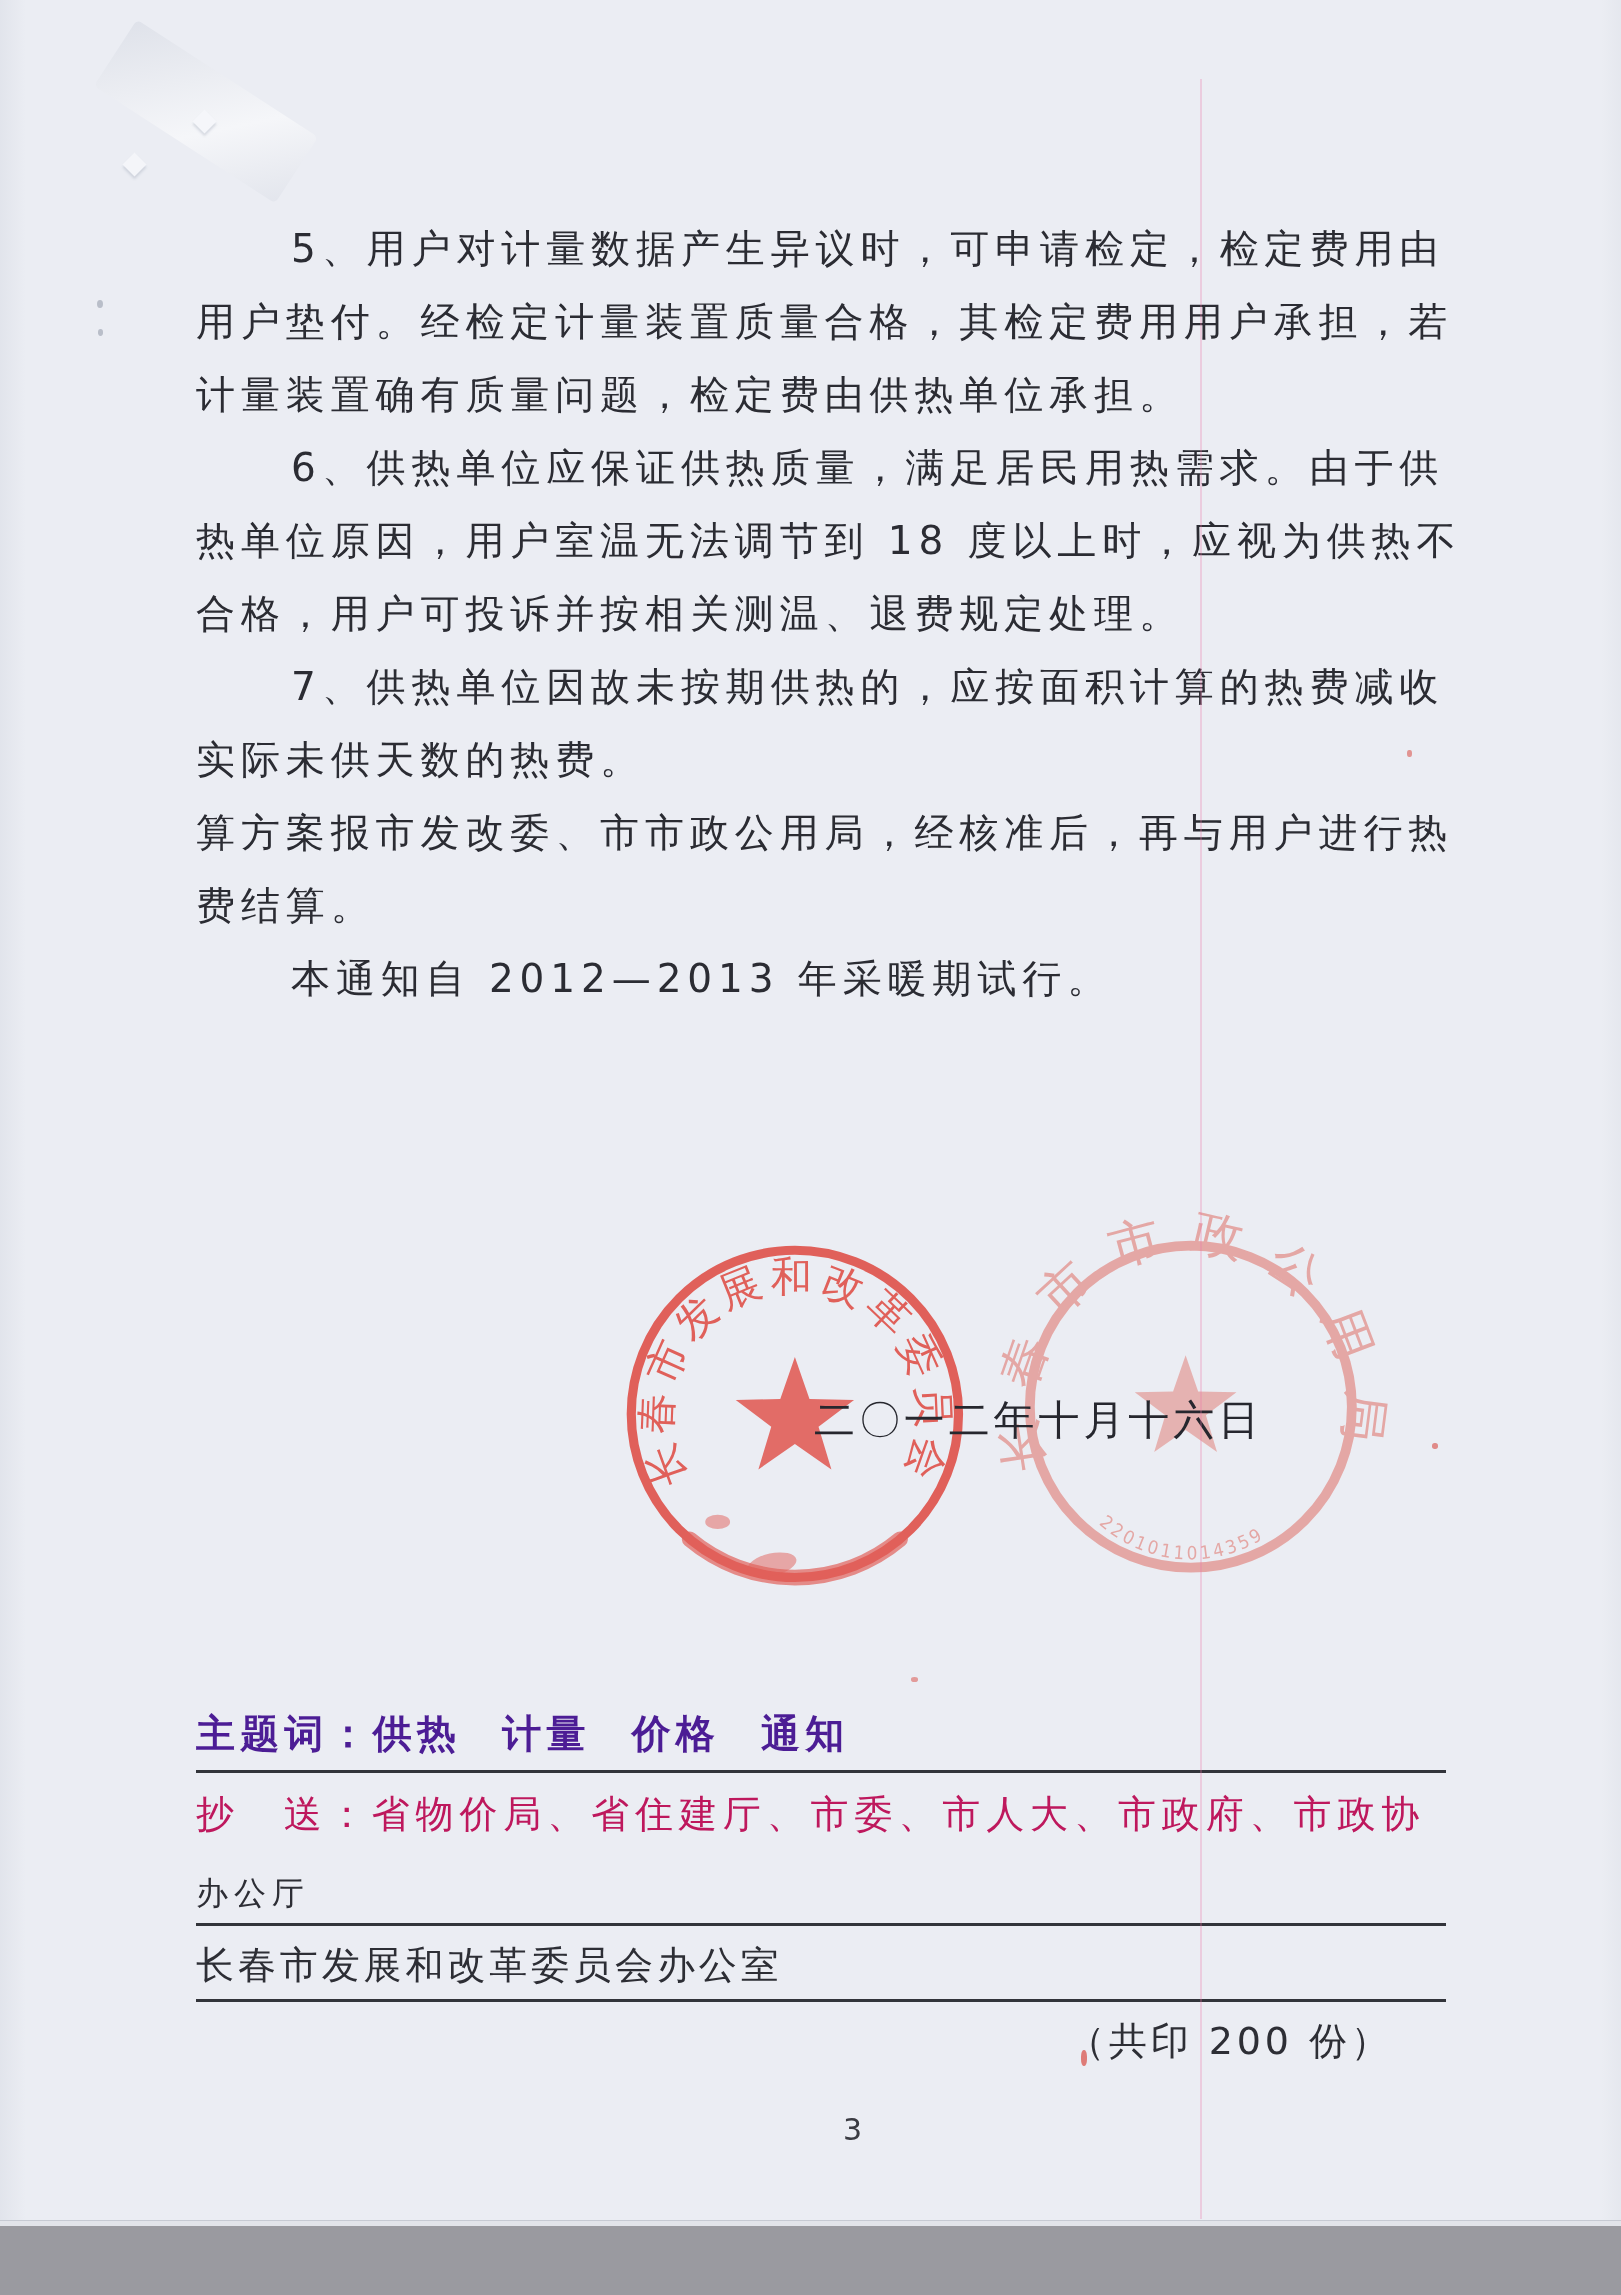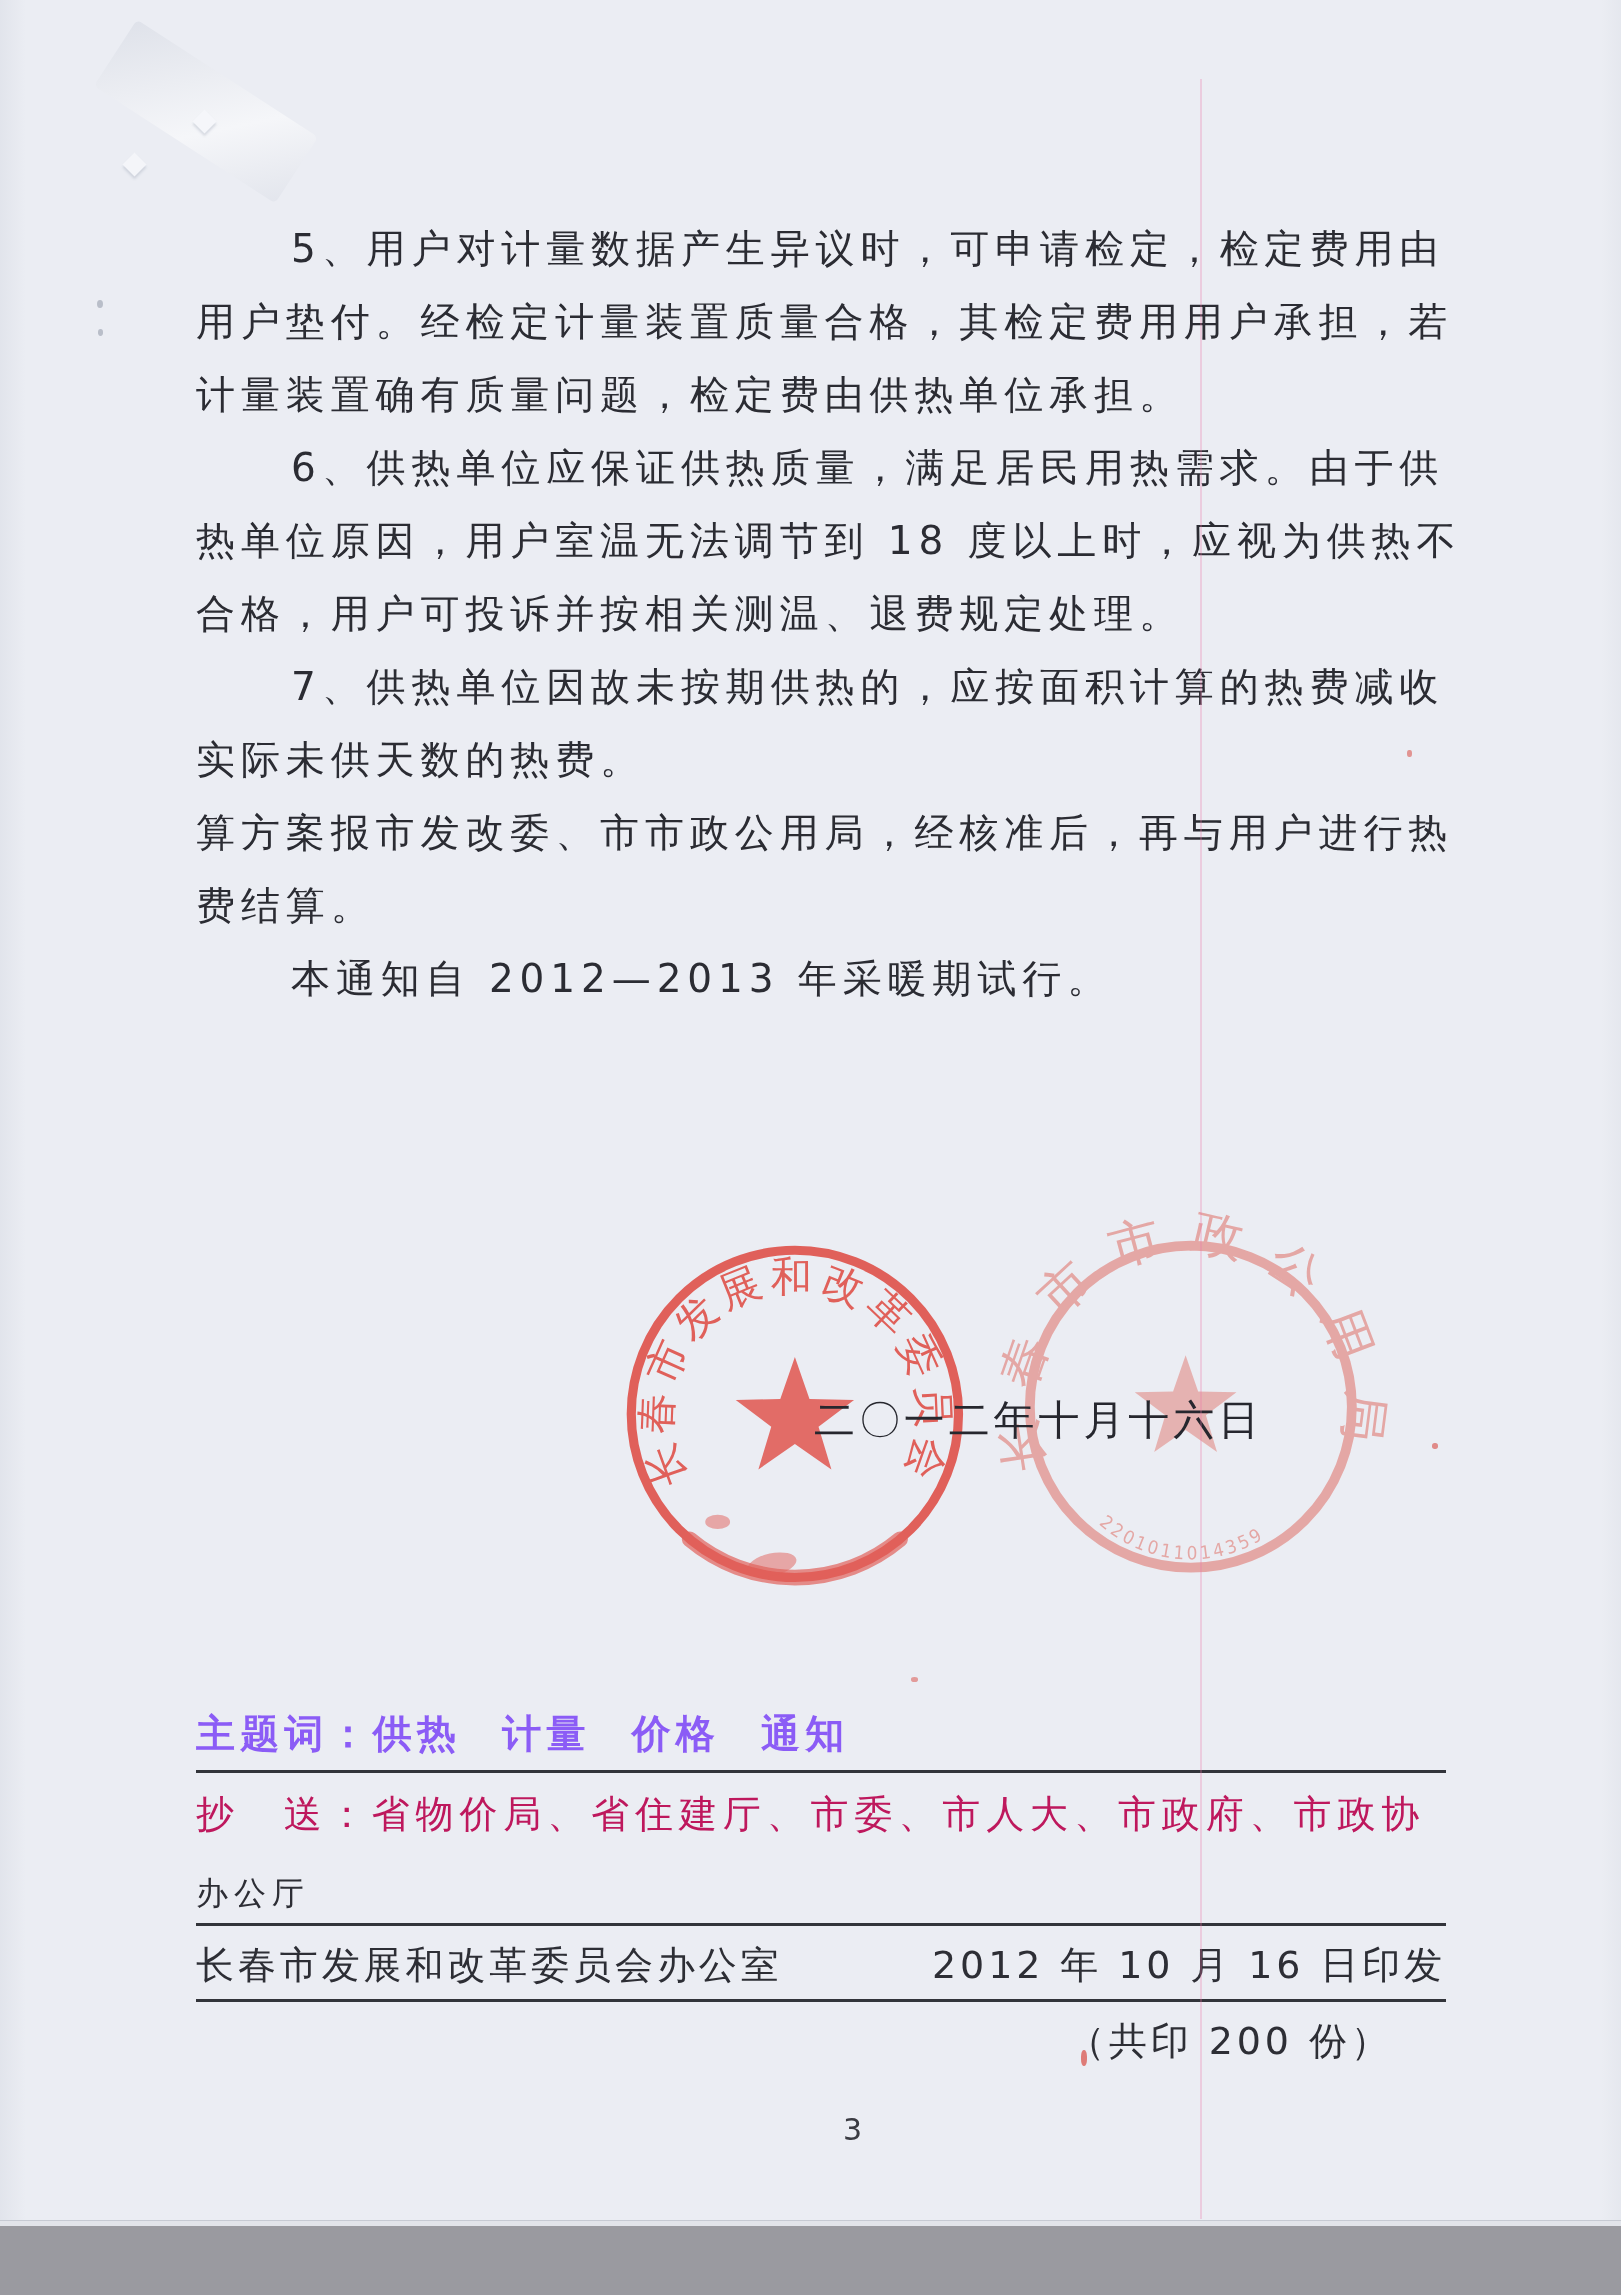--- a/index.html
+++ b/index.html
@@ -31,21 +31,21 @@
     font-size:41px;letter-spacing:3.9px;white-space:nowrap;
     color:#26272e;z-index:6;
   }
   .seal-svg{position:absolute;left:556px;top:1165px;z-index:5;overflow:visible;}
   .seal-left-group{opacity:.86;filter:blur(1px);}
   .seal-right-group{opacity:.60;filter:blur(1.2px);}
   .footer{position:absolute;left:196px;width:1250px;top:1707px;}
   .subject-row{
     position:absolute;top:0;left:0;display:flex;align-items:center;
     font-size:39px;font-weight:700;letter-spacing:5.2px;white-space:nowrap;
-    color:#8b5cf6;
+    color:#4c1d95;
   }
   .subject-row .gap{width:41px;}
   .rule{position:absolute;left:0;width:1250px;height:0;border-top:3.9px solid #32343a;}
   .rule1{top:63px;}
   .rule2{top:216px;}
   .rule3{top:292px;}
   .copyto-line1{
     position:absolute;top:82px;left:0;font-size:38px;letter-spacing:5.9px;
     white-space:nowrap;color:#be185d;
   }
@@ -173,21 +173,20 @@
       <span>通知</span>
     </div>
     <div class="rule rule1"></div>
     <div class="copyto-line1">
       <span>抄　送：</span><span>省物价局、省住建厅、市委、市人大、市政府、市政协</span>
     </div>
     <div class="copyto-line2">办公厅</div>
     <div class="rule rule2"></div>
     <div class="issuer-row">
       <span>长春市发展和改革委员会办公室</span>
-      <span>2012 年 10 月 16 日印发</span>
     </div>
     <div class="rule rule3"></div>
     <div class="print-count">（共印 200 份）</div>
   </div>
 
   <div class="page-num">3</div>
 
   <div class="bottom-band"></div>
   <div class="bottom-white"></div>
 </div>

